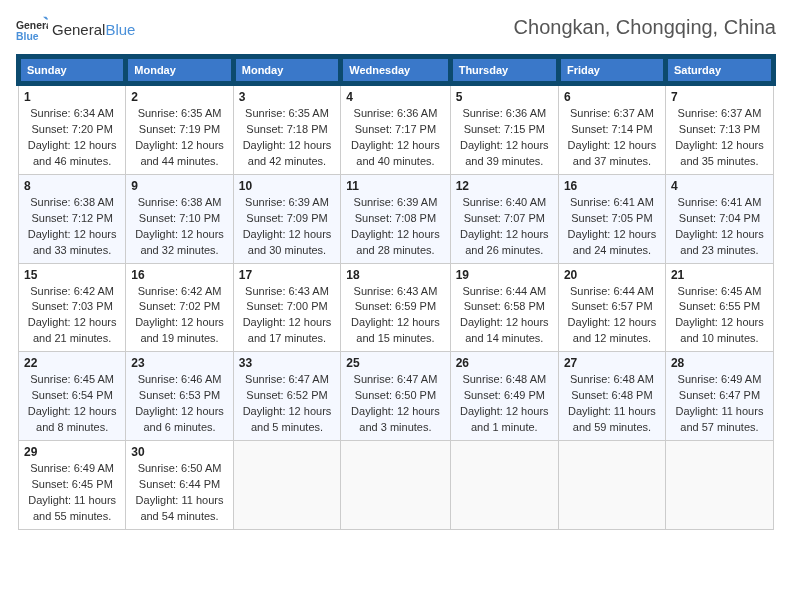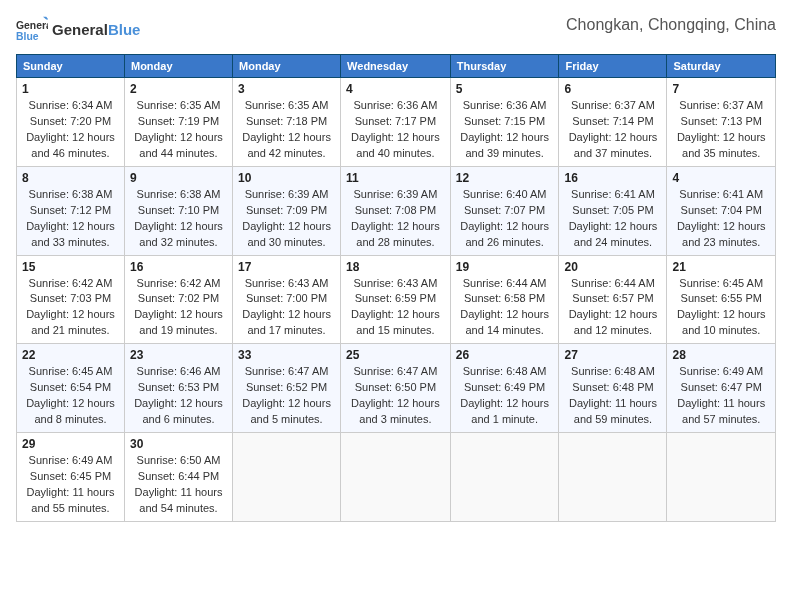--- a/index.html
+++ b/index.html
@@ -32,36 +32,36 @@
     }
     .title-block {
       text-align: right;
     }
     .month-title {
       font-size: 32px;
       font-weight: bold;
       color: #333;
     }
     .location-title {
-      font-size: 16px;
+      font-size: 20px;
       color: #555;
     }
     .calendar {
       width: 100%;
       border-collapse: collapse;
       font-size: 9.5px;
     }
     .calendar th {
       background-color: #3a78c9;
       color: white;
       text-align: left;
       padding: 5px 6px;
       font-size: 11px;
       font-weight: bold;
-      border: 1px solid #0c4a6e;
+      border: 5px solid #0c4a6e;
     }
     .calendar td {
       border: 1px solid #ccc;
       vertical-align: top;
       padding: 4px 5px;
       width: 113px;
       height: 88px;
       background: #fff;
     }
     .calendar tr:nth-child(even) td {
@@ -89,21 +89,21 @@
 
 <div class="page">
   <div class="header">
     <div class="logo">
       <svg class="logo-icon" viewBox="0 0 40 35" xmlns="http://www.w3.org/2000/svg">
         <text x="0" y="16" font-size="13" font-weight="bold" fill="#333" font-family="Arial">General</text>
         <text x="0" y="30" font-size="13" font-weight="bold" fill="#4a90d9" font-family="Arial">Blue</text>
         <polygon points="115,5 130,5 140,18 130,18" fill="#4a90d9" transform="scale(0.27) translate(10,-2)"></polygon>
       </svg>
       <div>
-        <div style="font-size:15px;font-weight:bold;line-height:1.1;">
+        <div style="font-size:15px;font-weight:normal;line-height:1.1;">
           <span style="color:#333">General</span><span style="color:#4a90d9">Blue</span>
         </div>
       </div>
     </div>
     <div class="title-block">
       <div class="location-title">Chongkan, Chongqing, China</div>
     </div>
   </div>
 
   <table class="calendar">

